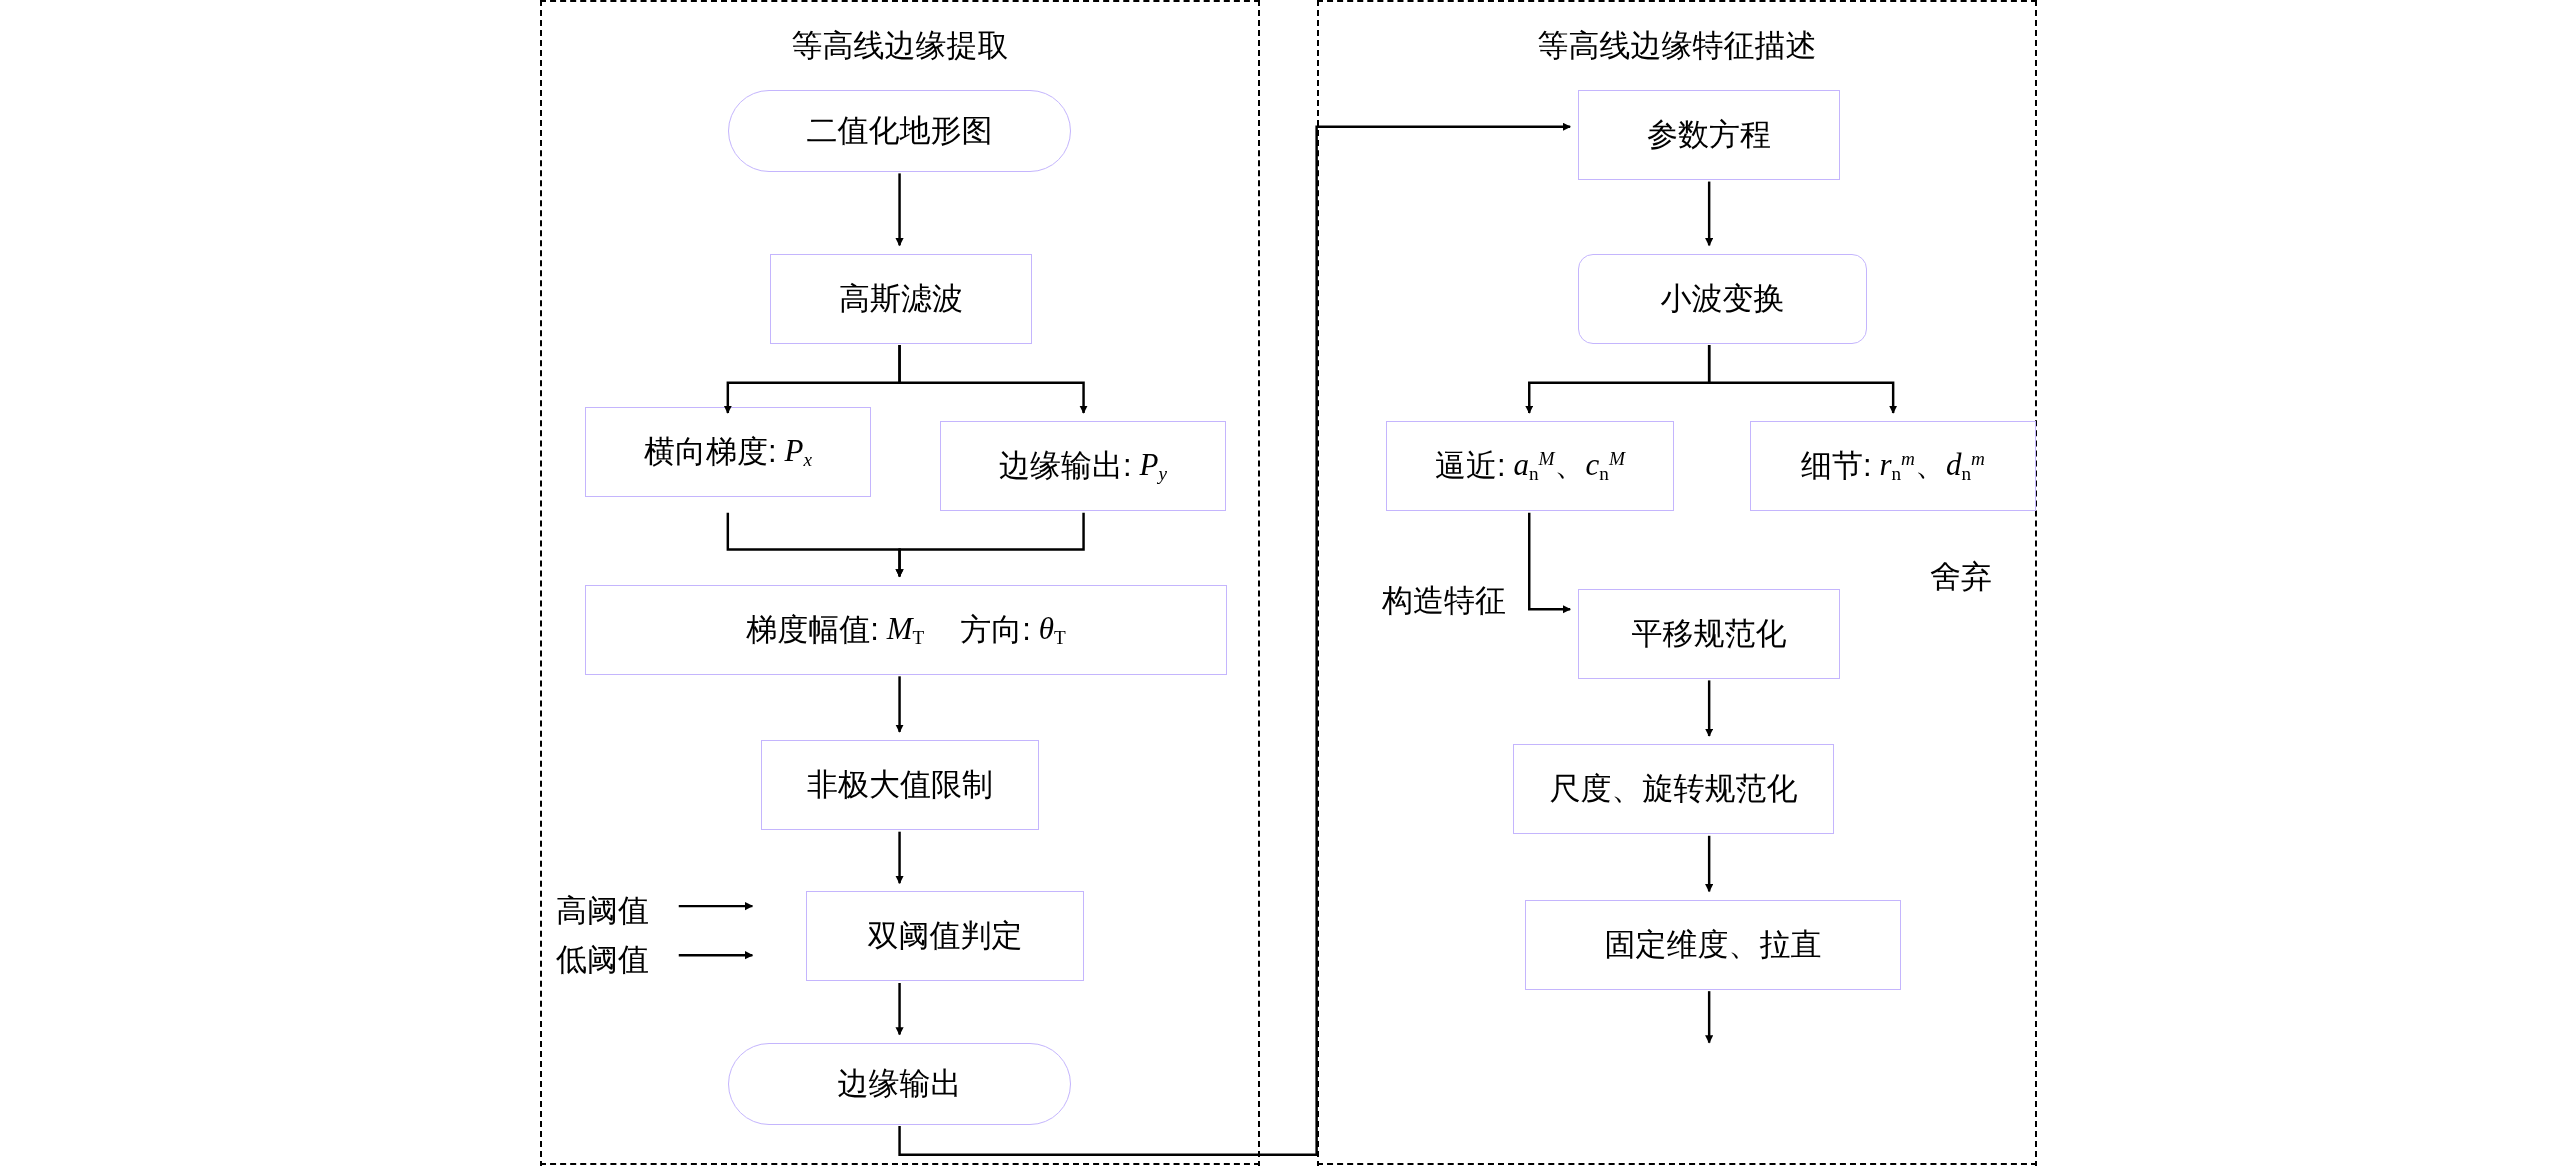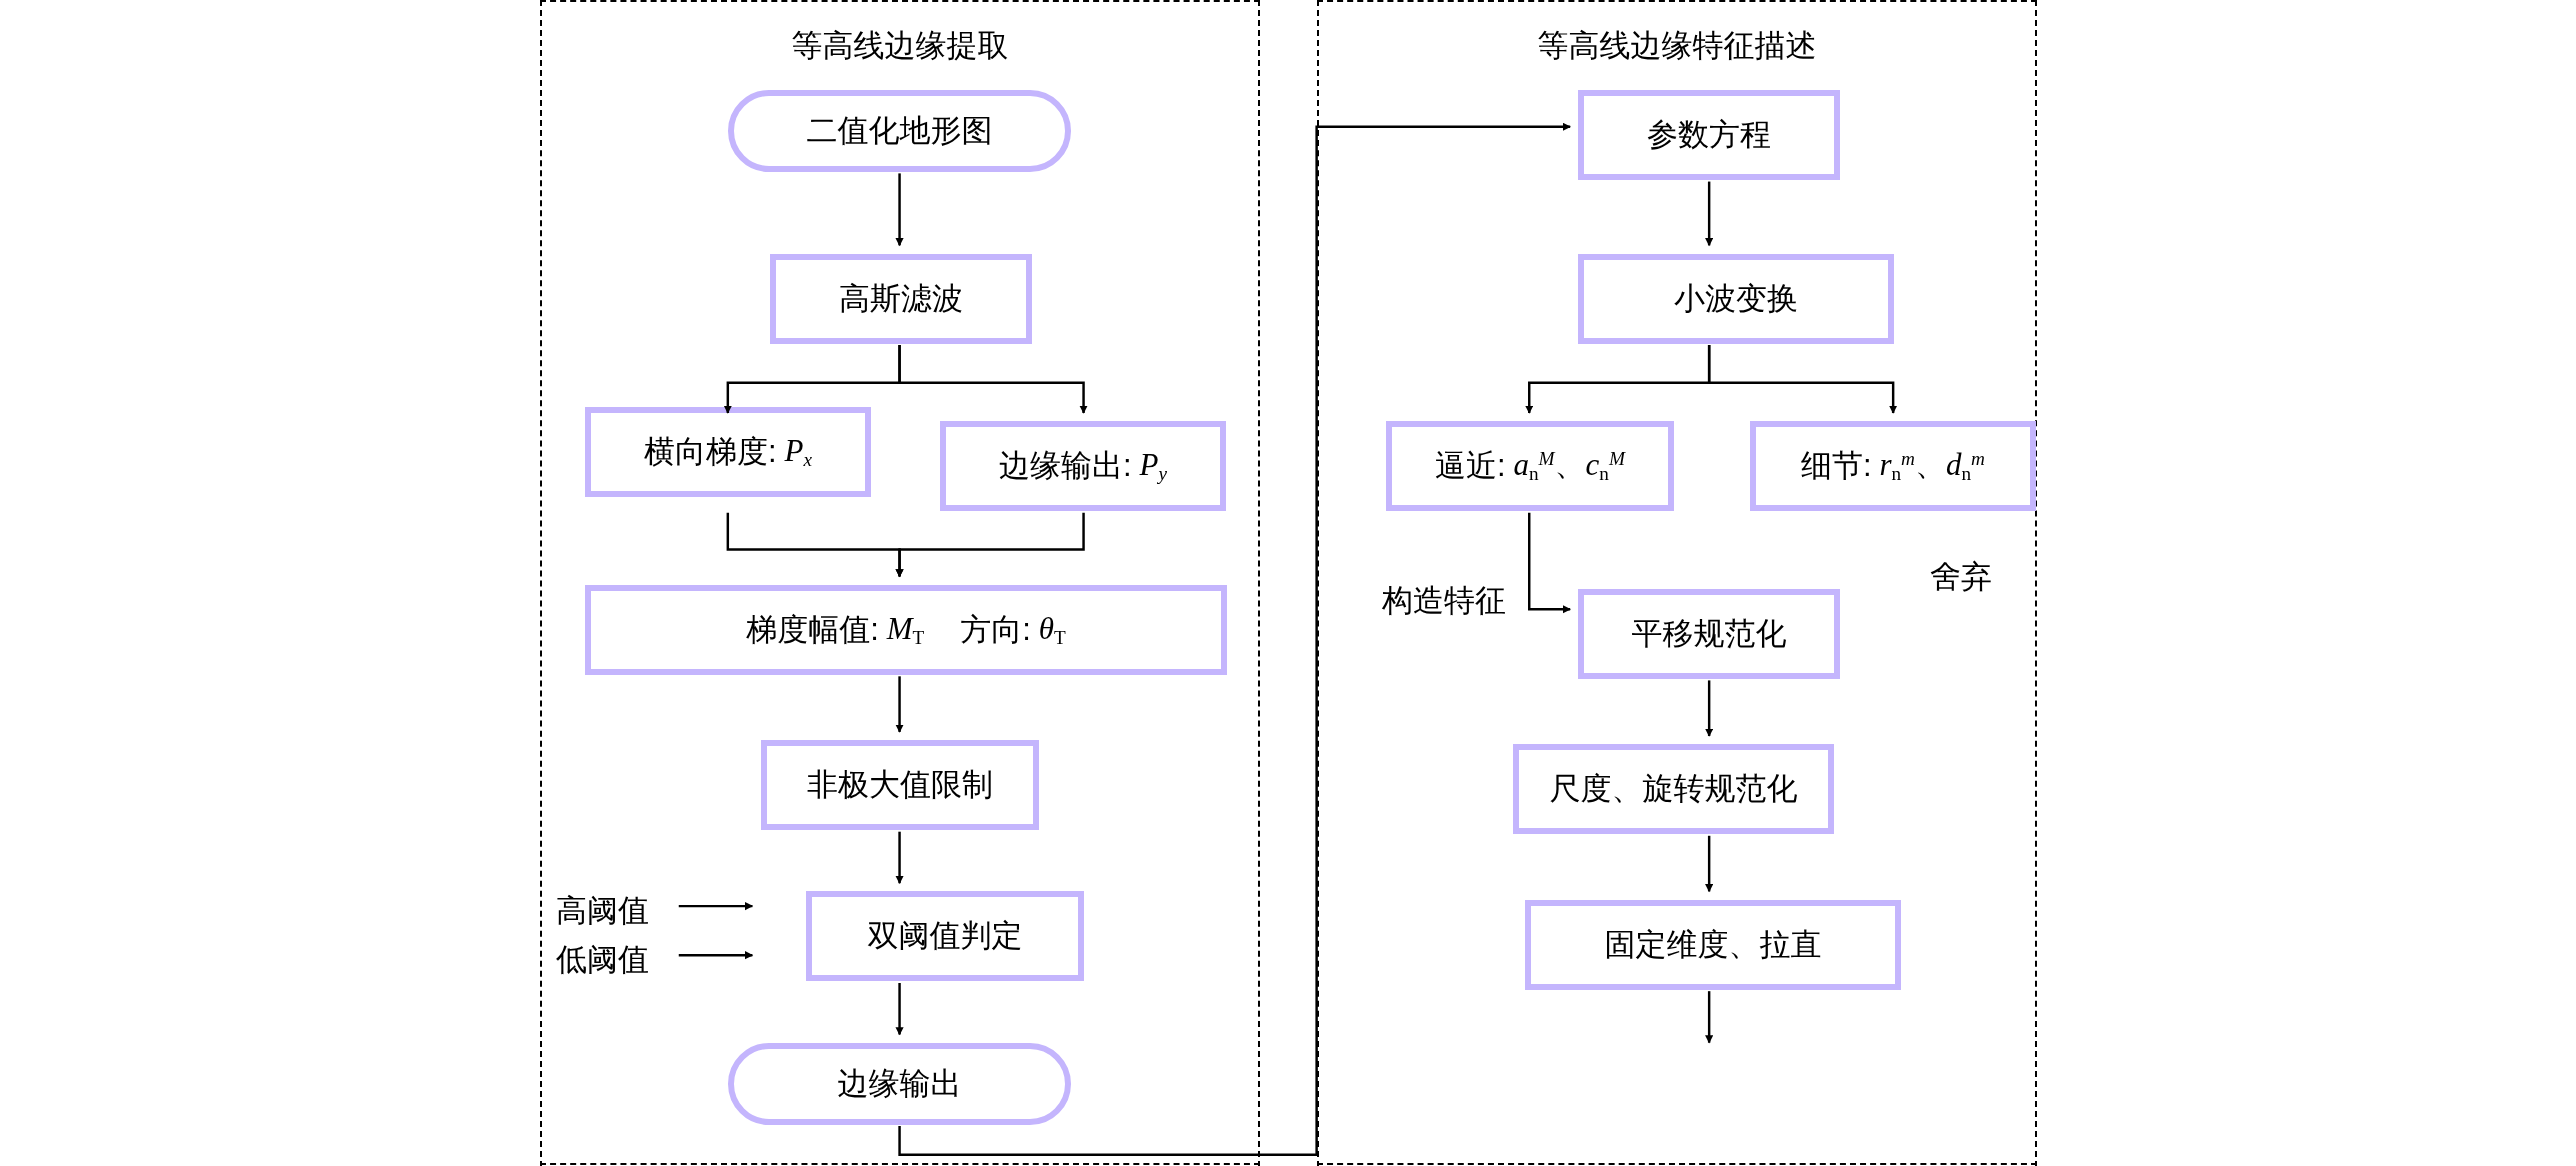--- a/index.html
+++ b/index.html
@@ -75,21 +75,21 @@
   .ptitle {
     position: absolute;
     font-size: 31px;
     text-align: center;
     white-space: nowrap;
   }
 
   .node {
     position: absolute;
     box-sizing: border-box;
-    border: 6px solid #c4b5fd;
+    border: 1px solid #c4b5fd;
     background: #fff;
     display: flex;
     align-items: center;
     justify-content: center;
     font-size: 31px;
     text-align: center;
     white-space: nowrap;
     line-height: 1.1;
   }
   .node.rounded {
@@ -166,21 +166,21 @@
 
   <div class="node" style="left:806px; top:891px; width:278px; height:90px;">双阈值判定</div>
 
   <div class="node rounded" style="left:728px; top:1043px; width:343px; height:82px;">边缘输出</div>
 
   <div class="freetext" style="left:556px; top:890px;">高阈值</div>
   <div class="freetext" style="left:556px; top:939px;">低阈值</div>
 
   <div class="node" style="left:1578px; top:90px; width:262px; height:90px;">参数方程</div>
 
-  <div class="node" style="left:1578px; top:254px; width:316px; height:90px;">小波变换</div>
+  <div class="node" style="left:1578px; top:254px; width:289px; height:90px;border-radius:15px;">小波变换</div>
 
   <div class="node" style="left:1386px; top:421px; width:288px; height:90px;">
     <span>逼近:</span>
     <span class="it">&nbsp;a<span class="sub rm">n</span><span class="sup it">M</span><span class="rm">、</span>c<span class="sub rm">n</span><span class="sup it">M</span></span>
   </div>
 
   <div class="node" style="left:1750px; top:421px; width:286px; height:90px;">
     <span>细节:</span>
     <span class="it">&nbsp;r<span class="sub rm">n</span><span class="sup it">m</span><span class="rm">、</span>d<span class="sub rm">n</span><span class="sup it">m</span></span>
   </div>

